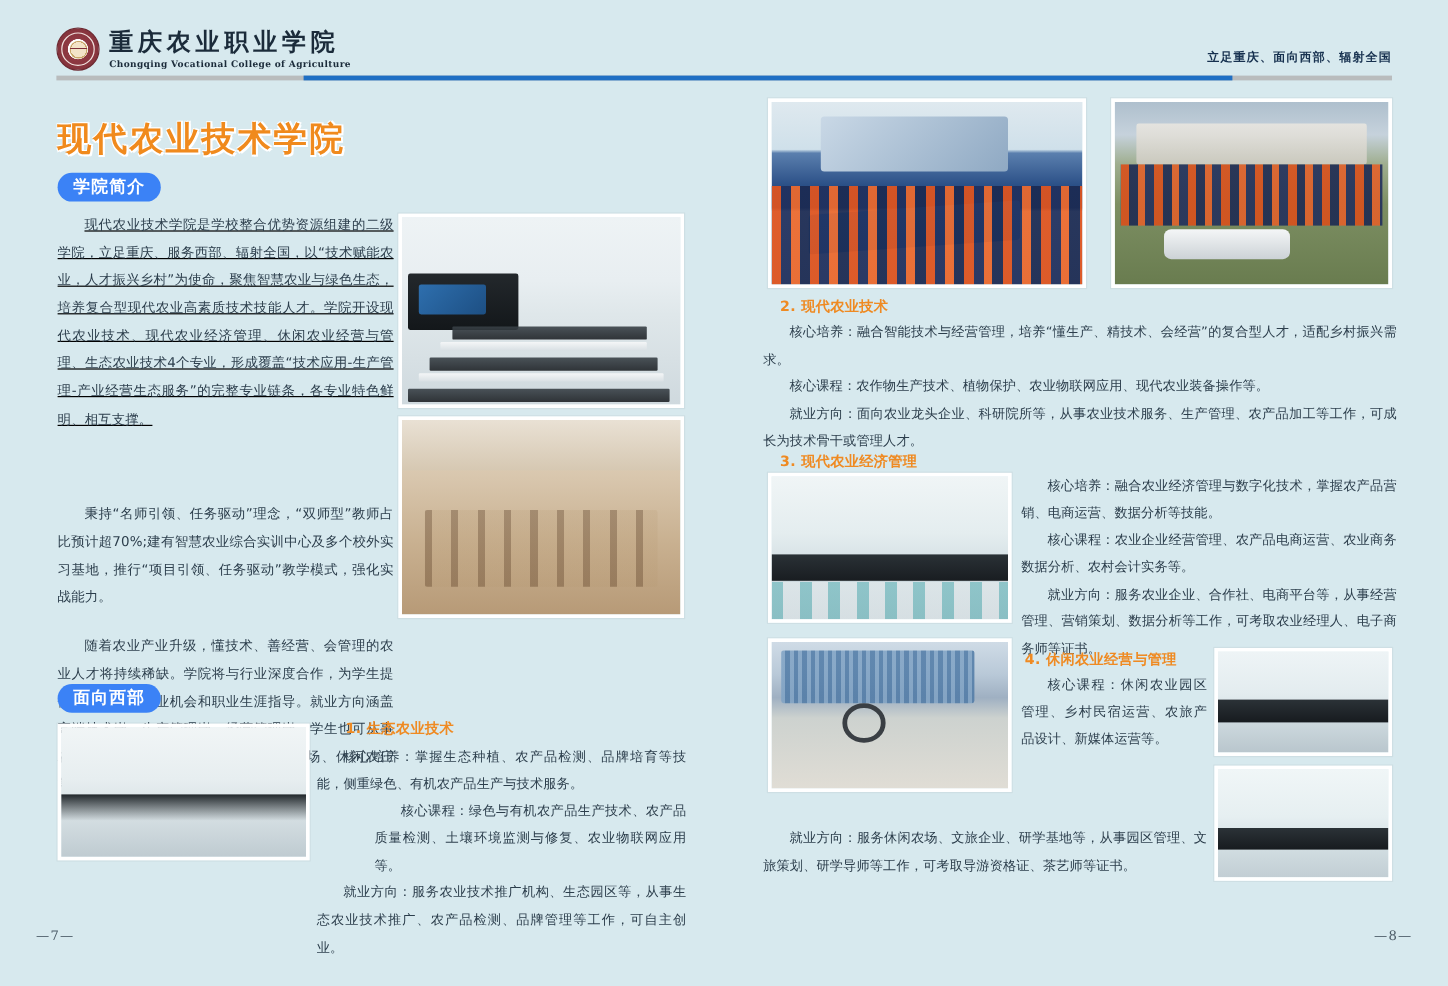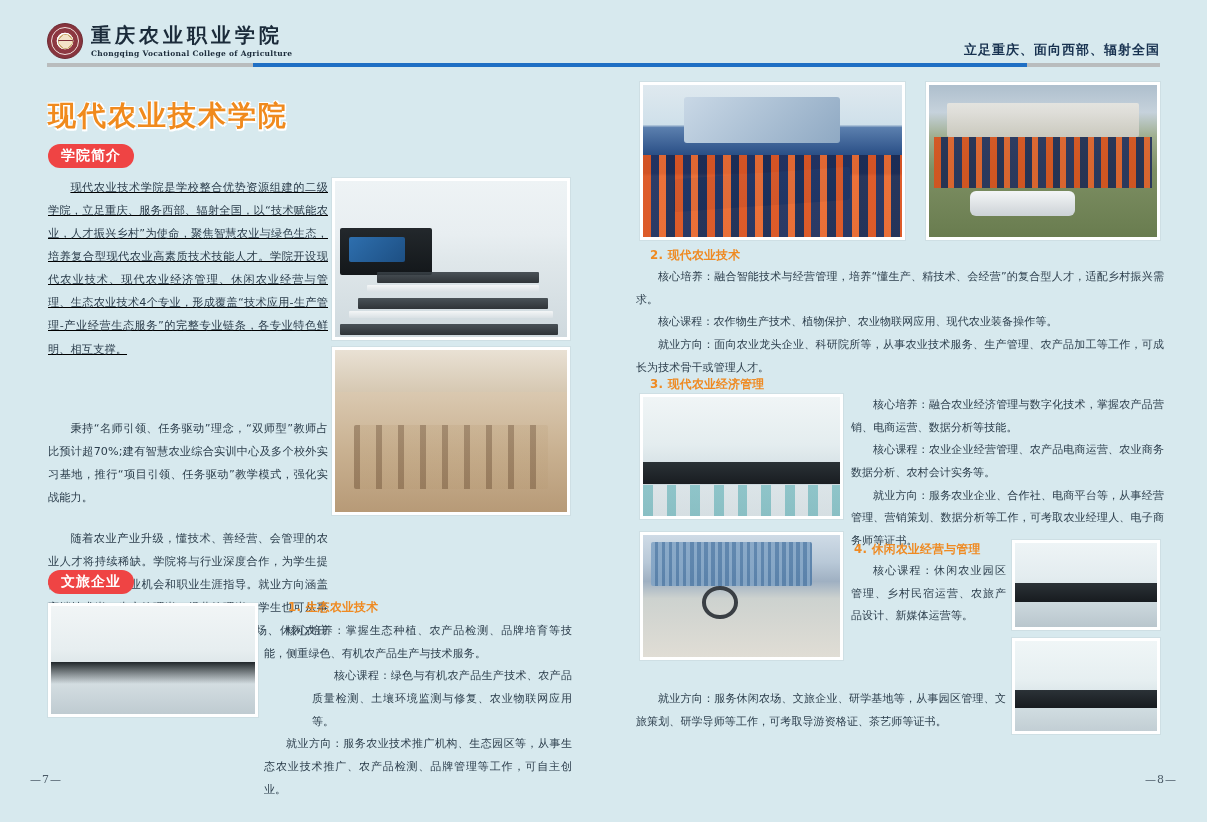--- a/index.html
+++ b/index.html
@@ -48,21 +48,21 @@
     letter-spacing: 4px; white-space: nowrap;
   }
   .uni-en {
     font-family: "DejaVu Serif", "Liberation Serif", serif;
     font-size: 7.5px; font-weight: bold; color: #1b2b3a;
     letter-spacing: 0.3px; margin-top: 5px; white-space: nowrap;
   }
   .motto {
     position: absolute; right: 47px; top: 41px;
     font-family: "DejaVu Serif", "Liberation Serif", serif;
-    font-size: 13px; font-weight: bold; color: #17314f;
+    font-size: 10px; font-weight: bold; color: #17314f;
     letter-spacing: 1px; white-space: nowrap; text-align: right;
   }
   .rule-wrap {
     position: absolute; left: 47px; top: 63px; width: 1113px; height: 4px;
     background: #b9bcbd;
   }
   .rule-blue {
     position: absolute; left: 206px; top: 0; width: 774px; height: 4px;
     background: #1f6fc4;
   }
@@ -78,21 +78,21 @@
     font-size: 28px; font-weight: bold; color: #f08a1d;
     letter-spacing: 2px;
     text-shadow: 1.6px 1.6px 0 #ffffff, -0.6px -0.6px 0 #ffffff,
                  1.6px -0.6px 0 #ffffff, -0.6px 1.6px 0 #ffffff;
     white-space: nowrap;
   }
   .pill {
     position: absolute;
     display: inline-flex; align-items: center; justify-content: center;
     height: 24px; padding: 0 13px;
-    background: #ef4444; border-radius: 12px;
+    background: #3b82f6; border-radius: 12px;
     color: #ffffff; font-size: 14px; font-weight: bold;
     letter-spacing: 1px; white-space: nowrap;
     font-family: "DejaVu Sans", sans-serif;
   }
   #pill-intro { left: 48px; top: 72px; }
   #pill-majors { left: 48px; top: 498px; }
 
   
   .para {
     font-family: "DejaVu Sans", sans-serif;
@@ -320,21 +320,21 @@
     </div>
 
     <div class="intro-text2">
       <p class="para">秉持“名师引领、任务驱动”理念，“双师型”教师占比预计超70%;建有智慧农业综合实训中心及多个校外实习基地，推行“项目引领、任务驱动”教学模式，强化实战能力。</p>
     </div>
 
     <div style="position:absolute; left:48px; top:455px; width:280px;">
       <p class="para" id="para3">随着农业产业升级，懂技术、善经营、会管理的农业人才将持续稀缺。学院将与行业深度合作，为学生提供丰富的实习就业机会和职业生涯指导。就业方向涵盖高端技术岗、生产管理岗、经营管理岗，学生也可从事农业技术推广或自主创业，创办家庭农场、休闲农庄等，发展前景广阔。</p>
     </div>
 
-    <div class="pill" id="pill-majors">文旅企业</div>
+    <div class="pill" id="pill-majors">面向西部</div>
 
     <div class="photo ph-micro-lab" style="left:48px; top:531px; width:210px; height:114px;">
       <div class="ph-inner"></div>
     </div>
 
     <div style="position:absolute; left:288px; top:528px; width:284px;">
       <div class="major-head">1. 生态农业技术</div>
     </div>
     <div style="position:absolute; left:264px; top:548px; width:308px;">
       <p class="para" style="font-size:11px;">核心培养：掌握生态种植、农产品检测、品牌培育等技能，侧重绿色、有机农产品生产与技术服务。</p>

